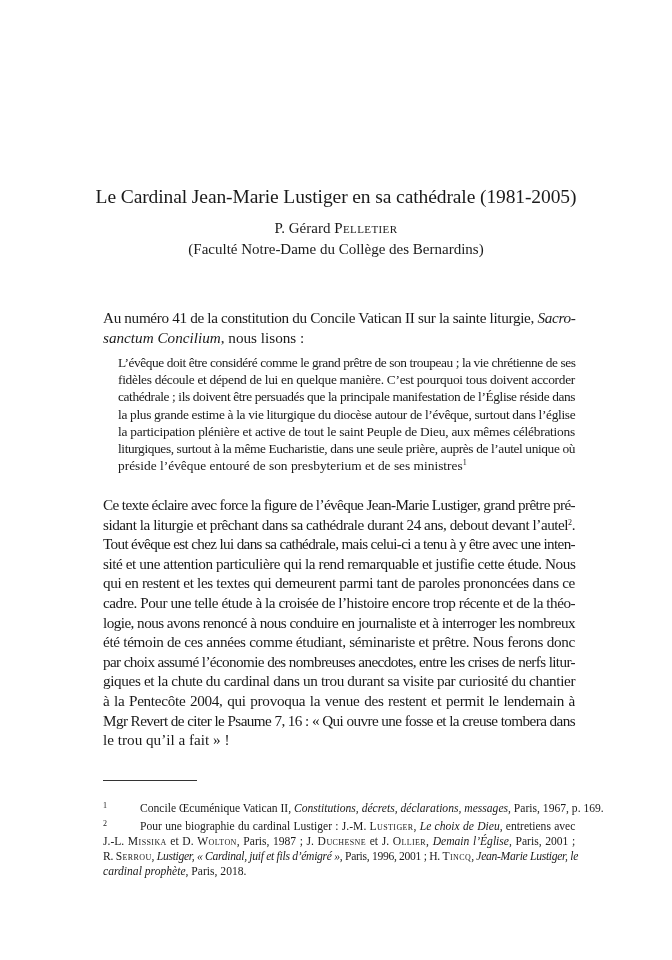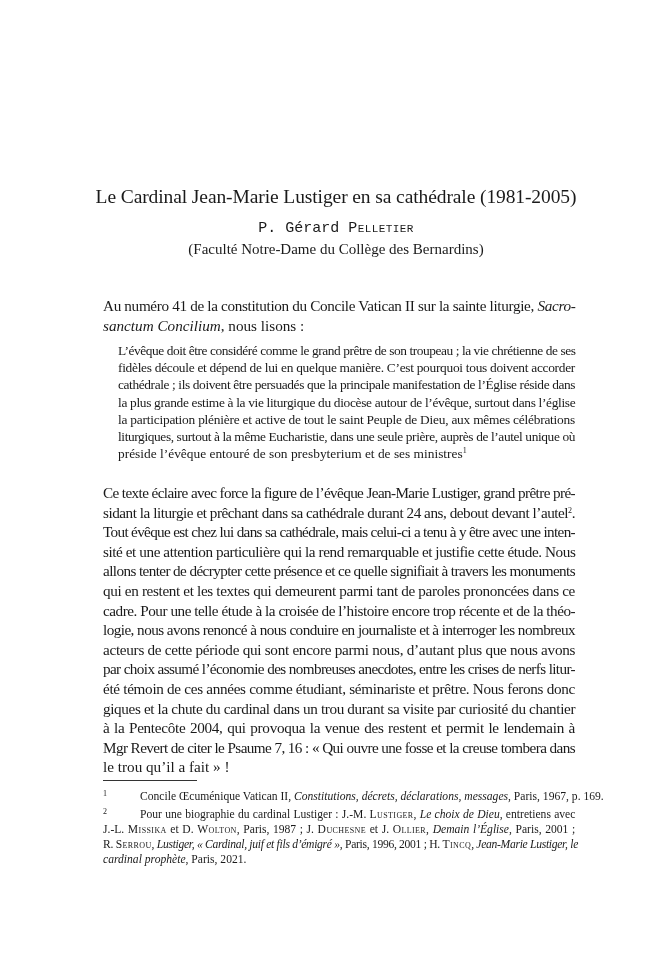--- a/index.html
+++ b/index.html
@@ -2,25 +2,25 @@
 <html><head>
 <meta charset="utf-8">
 <style>
   html, body { margin: 0; padding: 0; background: #ffffff; }
   body { width: 672px; height: 960px; position: relative; overflow: hidden;
          font-family: "Liberation Serif", "DejaVu Serif", serif; color: #1a1a1a; }
   .page { position: absolute; left: 0; top: 0; width: 672px; height: 960px; }
   .title { position: absolute; top: 186px; left: 0; width: 672px; text-align: center;
            font-size: 19.5px; letter-spacing: -0.1px; }
   .author { position: absolute; top: 220px; left: 0; width: 672px; text-align: center;
-            font-size: 15px; font-family: Liberation Mono, monospace; }
+            font-size: 15px; }
   .affil { position: absolute; top: 241px; left: 0; width: 672px; text-align: center;
            font-size: 15px; }
   .sc { font-variant: small-caps; letter-spacing: 0.4px; }
-  .col { position: absolute; left: 103px; width: 472px; }
+  .col { position: absolute; left: 103px; width: 472px; margin-top: 12px; }
   .intro { top: 296px; font-size: 15.2px; line-height: 19.6px; text-align: justify; }
   .quote { left: 118px; width: 457px; top: 342px; font-size: 13.4px; line-height: 17.2px;
            text-align: justify; }
   .body { top: 483px; font-size: 15.2px; line-height: 19.6px; text-align: justify; }
   .line { display: block; white-space: nowrap; text-align-last: justify; }
   .line.last { text-align-last: left; }
   sup { font-size: 8px; vertical-align: 5px; line-height: 0; }
   .rule { position: absolute; left: 103px; top: 780px; width: 94px; height: 0;
           border-top: 1px solid #333; }
   .notes { top: 786px; font-size: 11.6px; line-height: 15px; }
@@ -52,40 +52,38 @@
       <span class="line" style="display: block; letter-spacing: -0.230769px;">la participation plénière et active de tout le saint Peuple de Dieu, aux mêmes célébrations</span>
       <span class="line" style="display: block; letter-spacing: -0.393617px;">liturgiques, surtout à la même Eucharistie, dans une seule prière, auprès de l’autel unique où</span>
       <span class="line last">préside l’évêque entouré de son presbyterium et de ses ministres<sup>1</sup></span>
     </div>
 
   <div class="col body" id="bodytext">
       <span class="line" style="display: block; letter-spacing: -0.613636px;">Ce texte éclaire avec force la figure de l’évêque Jean-Marie Lustiger, grand prêtre pré-</span>
       <span class="line" style="display: block; letter-spacing: -0.465909px;">sidant la liturgie et prêchant dans sa cathédrale durant 24 ans, debout devant l’autel<sup>2</sup>.</span>
       <span class="line" style="display: block; letter-spacing: -0.666667px;">Tout évêque est chez lui dans sa cathédrale, mais celui-ci a tenu à y être avec une inten-</span>
       <span class="line" style="display: block; letter-spacing: -0.420455px;">sité et une attention particulière qui la rend remarquable et justifie cette étude. Nous</span>
-      <span class="line" style="display: block; letter-spacing: -0.595506px;">allons tenter de décrypter cette présence et ce quelle signifiait à travers les monuments</span>
       <span class="line" style="display: block; letter-spacing: -0.349398px;">qui en restent et les textes qui demeurent parmi tant de paroles prononcées dans ce</span>
       <span class="line" style="display: block; letter-spacing: -0.460674px;">cadre. Pour une telle étude à la croisée de l’histoire encore trop récente et de la théo-</span>
       <span class="line" style="display: block; letter-spacing: -0.552941px;">logie, nous avons renoncé à nous conduire en journaliste et à interroger les nombreux</span>
-      <span class="line" style="display: block; letter-spacing: -0.283951px;">acteurs de cette période qui sont encore parmi nous, d’autant plus que nous avons</span>
+      <span class="line" style="display: block; letter-spacing: -0.3125px;">été témoin de ces années comme étudiant, séminariste et prêtre. Nous ferons donc</span>
       <span class="line" style="display: block; letter-spacing: -0.616279px;">par choix assumé l’économie des nombreuses anecdotes, entre les crises de nerfs litur-</span>
-      <span class="line" style="display: block; letter-spacing: -0.3125px;">été témoin de ces années comme étudiant, séminariste et prêtre. Nous ferons donc</span>
       <span class="line" style="display: block; letter-spacing: -0.360465px;">giques et la chute du cardinal dans un trou durant sa visite par curiosité du chantier</span>
       <span class="line" style="display: block; letter-spacing: -0.3px;">à la Pentecôte 2004, qui provoqua la venue des restent et permit le lendemain à</span>
       <span class="line" style="display: block; letter-spacing: -0.588235px;">Mgr Revert de citer le Psaume 7, 16 : « Qui ouvre une fosse et la creuse tombera dans</span>
       <span class="line last">le trou qu’il a fait » !</span>
     </div>
 
   <div class="rule"></div>
 
   <div class="col notes" id="notes">
       <div>
         <span class="line last"><span class="note-num">1</span><span>Concile Œcuménique Vatican II, </span><i>Constitutions, décrets, déclarations, messages</i><span>, Paris, 1967, p. 169.</span></span>
       </div>
       <div>
         <span class="line" style="display: block; word-spacing: 0.357143px;"><span class="note-num">2</span><span>Pour une biographie du cardinal Lustiger : J.-M. </span><span class="sc">Lustiger</span><span>, </span><i>Le choix de Dieu</i><span>, entretiens avec</span></span>
         <span class="line" style="display: block; word-spacing: 0.705882px;"><span>J.-L. </span><span class="sc">Missika</span><span> et D. </span><span class="sc">Wolton</span><span>, Paris, 1987 ; J. </span><span class="sc">Duchesne</span><span> et J. </span><span class="sc">Ollier</span><span>, </span><i>Demain l’Église</i><span>, Paris, 2001 ;</span></span>
         <span class="line" style="display: block; letter-spacing: -0.297297px;"><span>R. </span><span class="sc">Serrou</span><span>, </span><i>Lustiger, « Cardinal, juif et fils d’émigré »</i><span>, Paris, 1996, 2001 ; H. </span><span class="sc">Tincq</span><span>, </span><i>Jean-Marie Lustiger, le</i></span>
-        <span class="line last"><i>cardinal prophète</i><span>, Paris, 2021.</span></span>
+        <span class="line last"><i>cardinal prophète</i><span>, Paris, 2018.</span></span>
       </div>
     </div>
 
 </div>
 
 </body></html>

